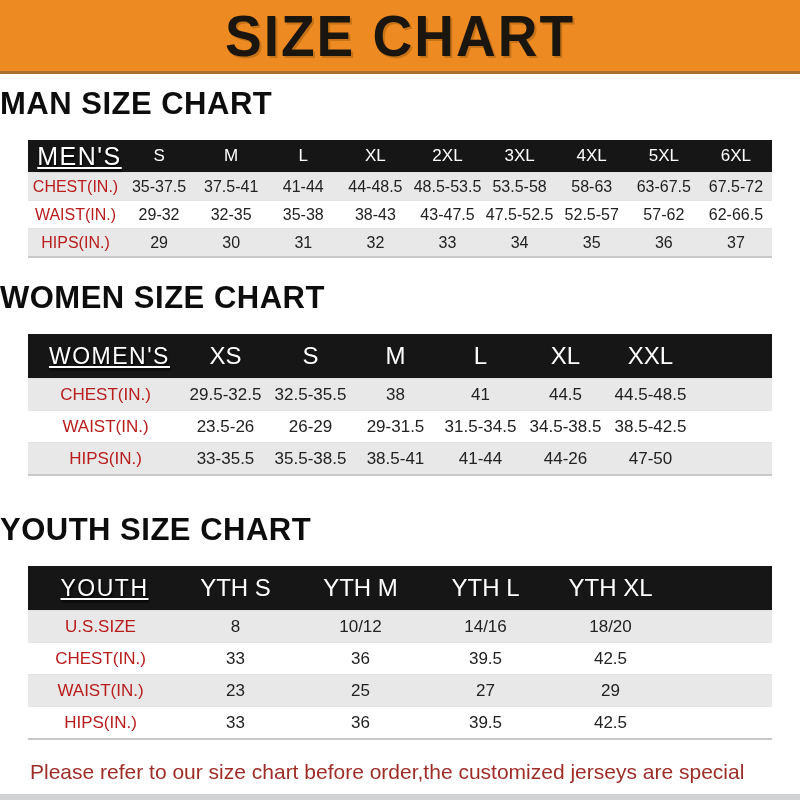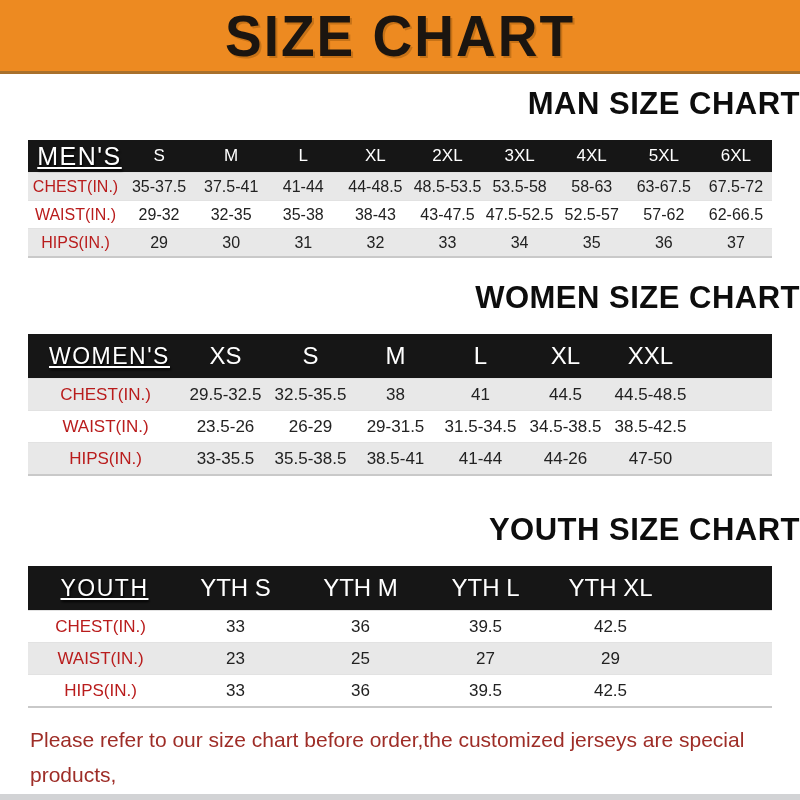--- a/index.html
+++ b/index.html
@@ -11,21 +11,21 @@
   .banner {
     height:71px; background:var(--banner-bg,#ED8A21);
     border-bottom:3px solid var(--banner-edge,#a8702c);
     display:flex; align-items:center; justify-content:center;
   }
   .banner-title {
     font-size:55px; font-weight:700; color:#1b1510; letter-spacing:2px;
     transform:scale(1,1.04); text-shadow:2px 2px 0 rgba(110,60,0,0.30);
   }
   .section-heading {
-    text-align:right; font-size:31px; font-weight:700; color:#0d0d0d;
+    text-align:left; font-size:31px; font-weight:700; color:#0d0d0d;
     margin:0; line-height:36px; letter-spacing:0.5px;
   }
   .heading-men   { margin:12px 0 18px; }
   .heading-women { margin:22px 0 18px; }
   .heading-youth { margin:36px 0 18px; }
 
   table.size-table {
     width:744px; margin:0 auto; border-collapse:collapse; table-layout:fixed;
     border-bottom:2px solid #c9c9c9;
   }
@@ -197,20 +197,28 @@
     <tr class="bar">
       <th class="corner">YOUTH</th>
       <th>YTH S</th>
       <th>YTH M</th>
       <th>YTH L</th>
       <th>YTH XL</th>
       <th></th>
     </tr>
   </thead>
   <tbody>
+    <tr class="alt">
+      <td class="rowlabel">U.S.SIZE</td>
+      <td>8</td>
+      <td>10/12</td>
+      <td>14/16</td>
+      <td>18/20</td>
+      <td></td>
+    </tr>
     <tr>
       <td class="rowlabel">CHEST(IN.)</td>
       <td>33</td>
       <td>36</td>
       <td>39.5</td>
       <td>42.5</td>
       <td></td>
     </tr>
     <tr class="alt">
       <td class="rowlabel">WAIST(IN.)</td>

